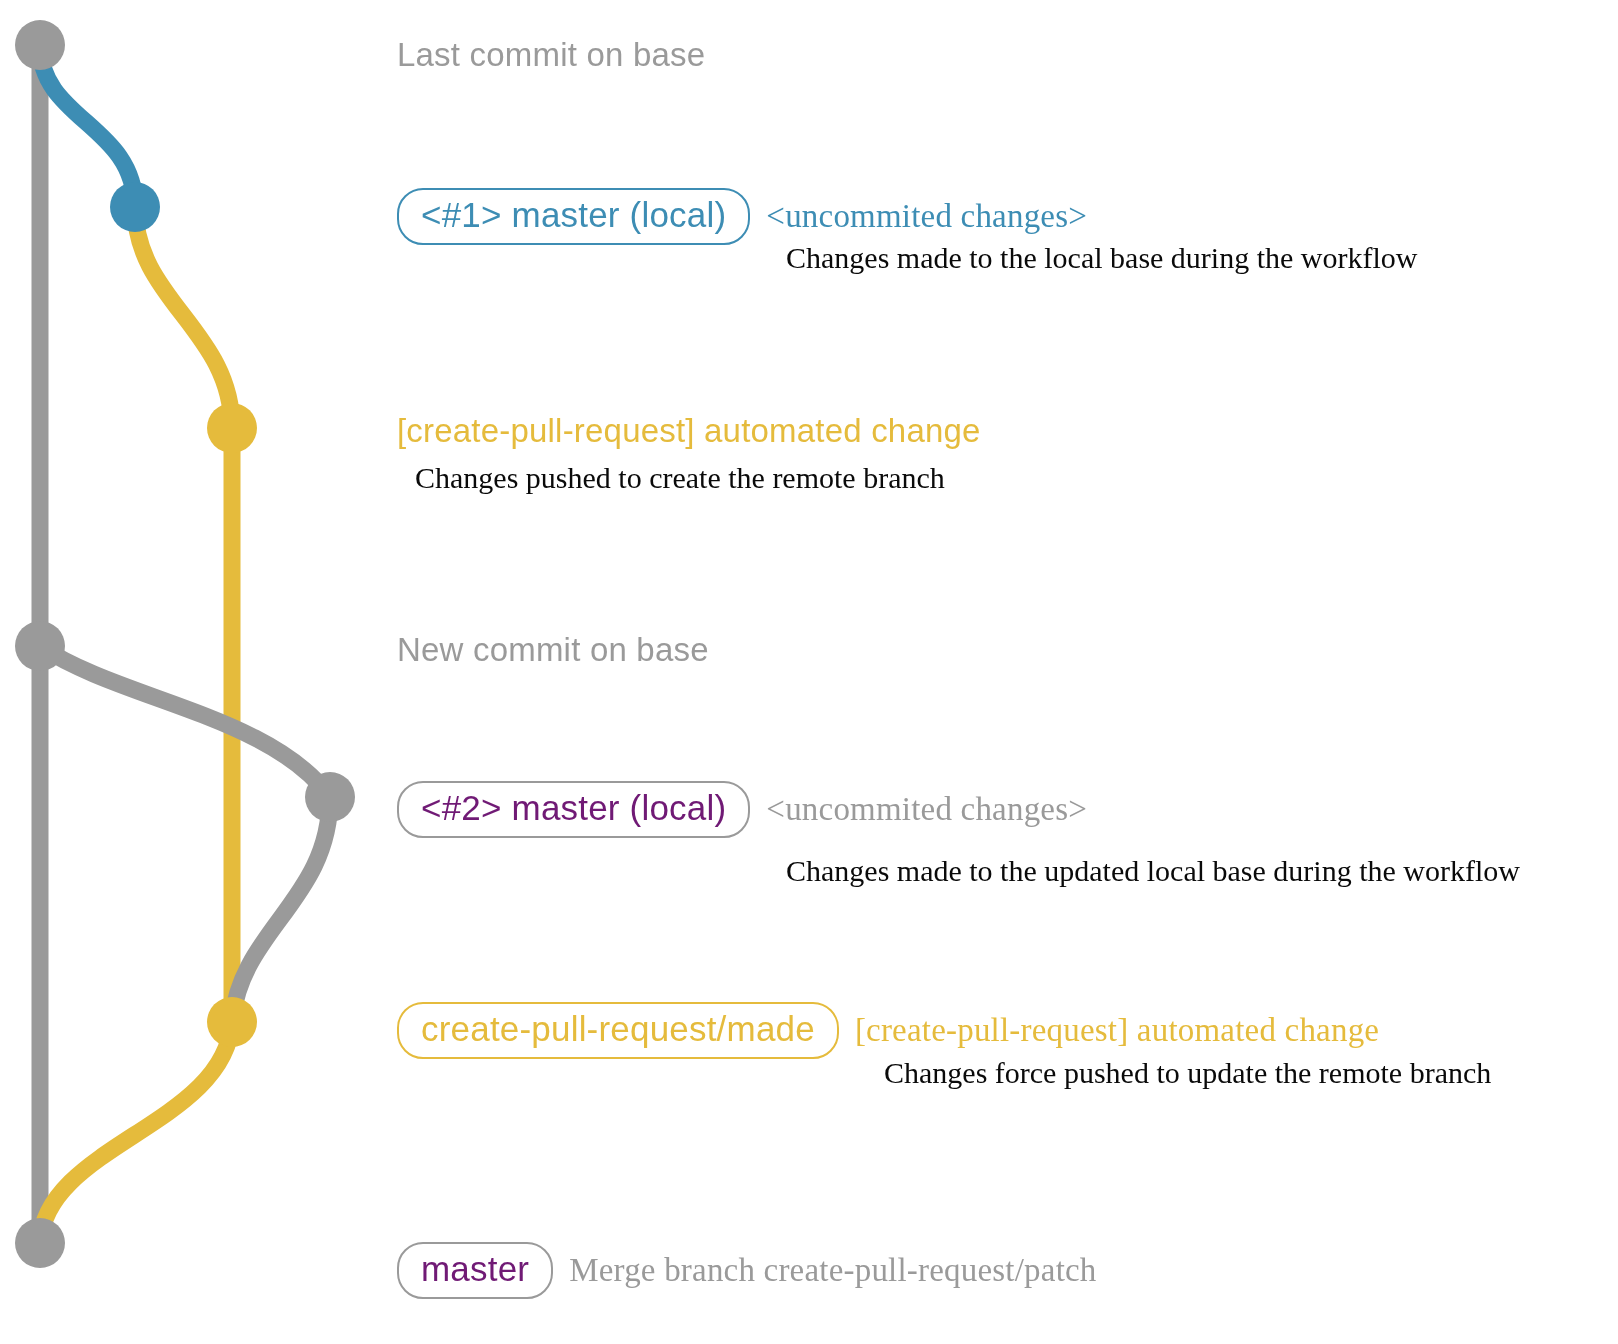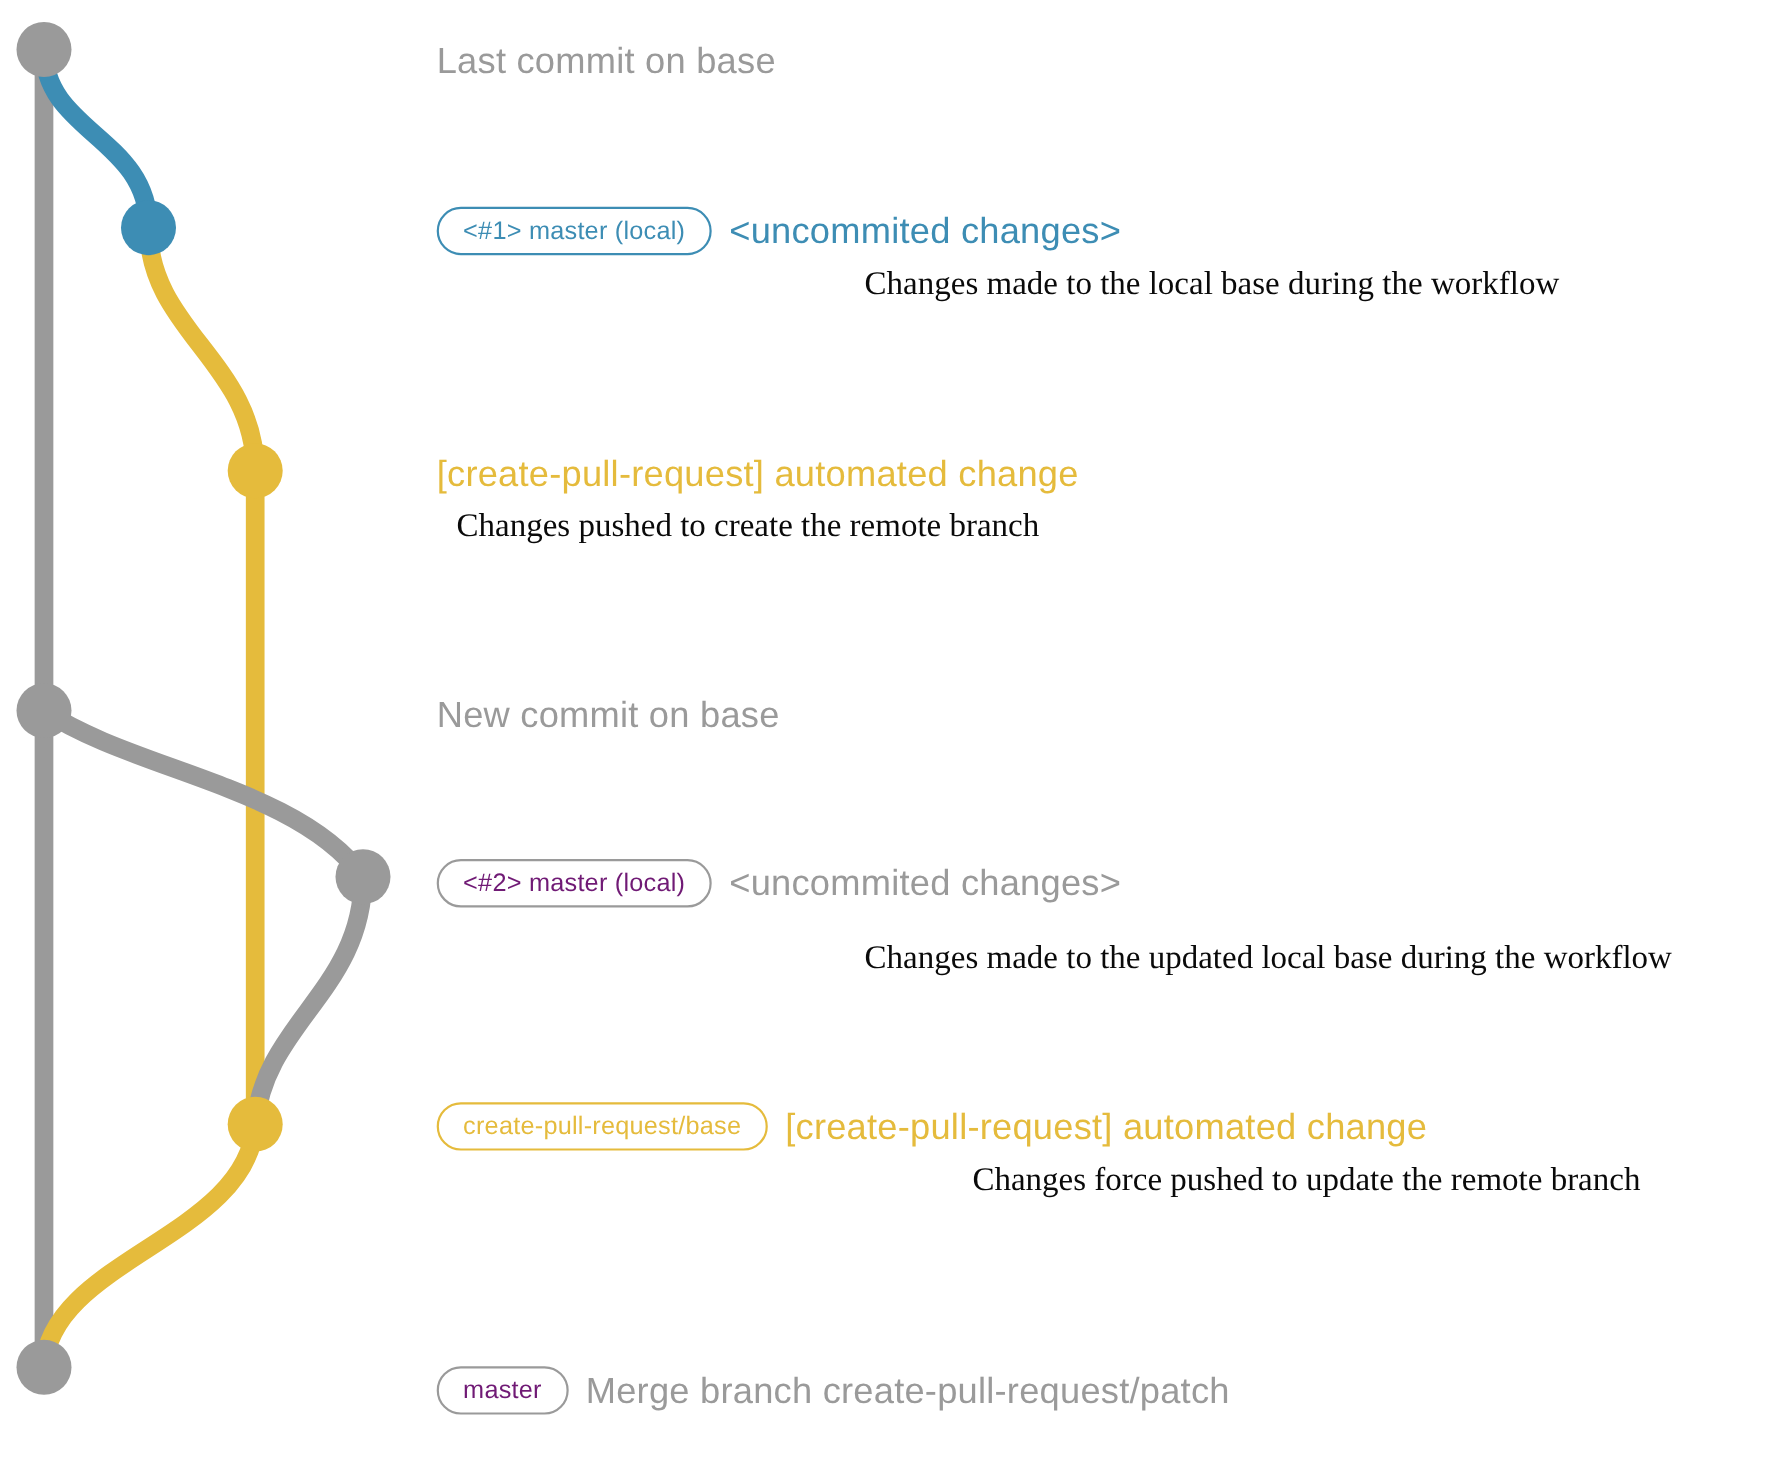--- a/index.html
+++ b/index.html
@@ -38,32 +38,32 @@
     align-items: center;
     white-space: nowrap;
   }
 
   .badge {
     display: inline-block;
     border: 2px solid #9a9a9a;
     border-radius: 26px;
     padding: 7px 22px 9px 22px;
     font-family: "Liberation Sans", sans-serif;
-    font-size: 23px;
+    font-size: 35px;
     line-height: 1.05;
     color: #9a9a9a;
     background: #ffffff;
     letter-spacing: 0.2px;
   }
   .badge.blue { border-color: #3d8db4; color: #3d8db4; }
   .badge.gold { border-color: #e5bb3c; color: #e5bb3c; }
   .badge.gray { border-color: #9a9a9a; color: #701a75; }
 
   .msg {
-    font-family: Liberation Sans, sans-serif;
+    font-family: Liberation Serif, serif;
     font-size: 33px;
     margin-left: 16px;
     letter-spacing: 0.2px;
   }
   .msg.blue { color: #3d8db4; }
   .msg.gold { color: #e5bb3c; }
   .msg.gray { color: #9a9a9a; }
 
   .note {
     position: absolute;
@@ -127,21 +127,21 @@
 
   <div class="heading" style="left:397px; top:631px;">New commit on base</div>
 
   <div class="row" style="left:397px; top:781px;">
     <span class="badge gray">&lt;#2&gt; master (local)</span>
     <span class="msg gray">&lt;uncommited changes&gt;</span>
   </div>
   <div class="note" style="left:786px; top:834px;margin-top:20px;">Changes made to the updated local base during the workflow</div>
 
   <div class="row" style="left:397px; top:1002px;">
-    <span class="badge gold">create-pull-request/base</span>
+    <span class="badge gold">create-pull-request/made</span>
     <span class="msg gold">[create-pull-request] automated change</span>
   </div>
   <div class="note" style="left:852px; top:1056px;margin-left:32px;">Changes force pushed to update the remote branch</div>
 
   <div class="row" style="left:397px; top:1222px;margin-top:20px;">
     <span class="badge gray">master</span>
     <span class="msg gray">Merge branch create-pull-request/patch</span>
   </div>
 
 </div>

